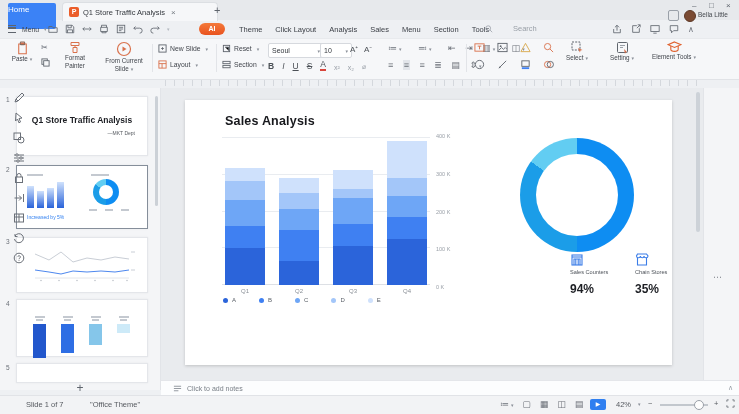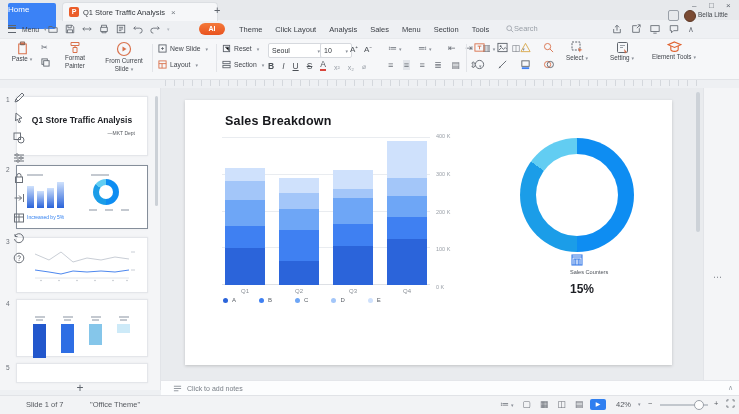--- a/index.html
+++ b/index.html
@@ -156,21 +156,21 @@
   <div class="abs ai-pill">AI</div>
   <div class="abs" style="left:239px;top:25px;display:flex;gap:13px;">
     <span class="rtab">Theme</span>
     <span class="rtab">Click Layout</span>
     <span class="rtab">Analysis</span>
     <span class="rtab">Sales</span>
     <span class="rtab">Menu</span>
     <span class="rtab">Section</span>
     <span class="rtab">Tools</span>
   </div>
-  <div class="abs" style="left:506px;top:24px;display:flex;align-items:center;gap:0;">
+  <div class="abs" style="left:485px;top:24px;display:flex;align-items:center;gap:20px;">
     <svg width="8" height="8" viewBox="0 0 10 10">
         <circle cx="4" cy="4" r="3" fill="none" stroke="#9aa0a8"></circle>
         <path d="M6.3 6.3L9 9" stroke="#9aa0a8"></path>
       </svg>
     <span class="search-txt">Search</span>
   </div>
   <div class="abs" style="left:612px;top:24px;display:flex;gap:9px;align-items:center;">
     <svg width="10" height="10" viewBox="0 0 12 12">
         <path d="M6 8V1.5 M3.5 4L6 1.5 8.5 4 M2 6v4.5h8V6" fill="none" stroke="#5f656d"></path>
       </svg>
@@ -440,21 +440,21 @@
   </div>
 
   <div class="tnum" style="top:364px;">5</div>
   <div class="abs thumb" style="top:363px;height:18px;"></div>
 
   <div class="abs" style="left:68px;top:381px;font-size:12px;color:#5f656d;width:24px;text-align:center;">+</div>
   <div class="abs" style="left:155px;top:96px;width:3px;height:110px;background:#ccd1d7;border-radius:2px;"></div>
 
   <div class="abs editor"></div>
   <div class="abs canvas">
-    <div class="abs chart-title" style="left:40px;top:14px;">Sales Breakdown</div>
+    <div class="abs chart-title" style="left:40px;top:14px;">Sales Analysis</div>
 
     <div class="abs plot">
         <div class="bar-col">
           <div style="height: 25%; background: rgb(43, 100, 218);"></div>
           <div style="height: 15%; background: rgb(63, 128, 242);"></div>
           <div style="height: 17.5%; background: rgb(110, 166, 246);"></div>
           <div style="height: 12.5%; background: rgb(163, 198, 249);"></div>
           <div style="height: 8.75%; background: rgb(207, 225, 252);"></div>
         </div>
         <div class="bar-col">
@@ -519,21 +519,29 @@
       <div class="donut-hole"></div>
     </div>
 
     <div class="store-col" style="left:385px;">
       <svg width="14" height="13" viewBox="0 0 14 13">
         <rect x="2" y="2" width="10" height="10" fill="none" stroke="#3b7de8" stroke-width="1.1"></rect>
         <path d="M4 12V6h6v6 M5.8 6v6 M8.2 6v6" fill="none" stroke="#3b7de8" stroke-width="1.1"></path>
         <path d="M2 4h10" stroke="#3b7de8" stroke-width="1.1"></path>
       </svg>
       <div class="store-label">Sales Counters</div>
-      <div class="store-pct">15%</div>
+      <div class="store-pct">94%</div>
+    </div>
+    <div class="store-col" style="left:450px;">
+      <svg width="14" height="13" viewBox="0 0 14 13">
+        <path d="M2.5 5v7h9V5" fill="none" stroke="#3b7de8" stroke-width="1.1"></path>
+        <path d="M1.5 3c0 1 .9 1.8 2 1.8S5.4 4 5.4 3c0 1 1 1.8 2 1.8s1.6-.8 1.6-1.8c0 1 .9 1.8 2 1.8s2-.8 2-1.8L11.5 1h-9z" fill="none" stroke="#3b7de8" stroke-width="1.1"></path>
+      </svg>
+      <div class="store-label">Chain Stores</div>
+      <div class="store-pct">35%</div>
     </div>
   </div>
   <div class="abs" style="left:696px;top:92px;width:4px;height:140px;background:#cdd2d8;border-radius:2px;"></div>
 
   <div class="abs sidebar"></div>
   <svg class="abs side-ic" style="top:92px;" viewBox="0 0 12 12">
       <path d="M2 10l1-3 6-6 2 2-6 6z M3 7l2 2" fill="none" stroke="#6b7078"></path>
     </svg>
   <svg class="abs side-ic" style="top:112px;" viewBox="0 0 12 12">
       <path d="M3 1l6 5-3 .5L7.5 10l-1.6.8L4.5 7 2.5 9z" fill="none" stroke="#6b7078"></path>

